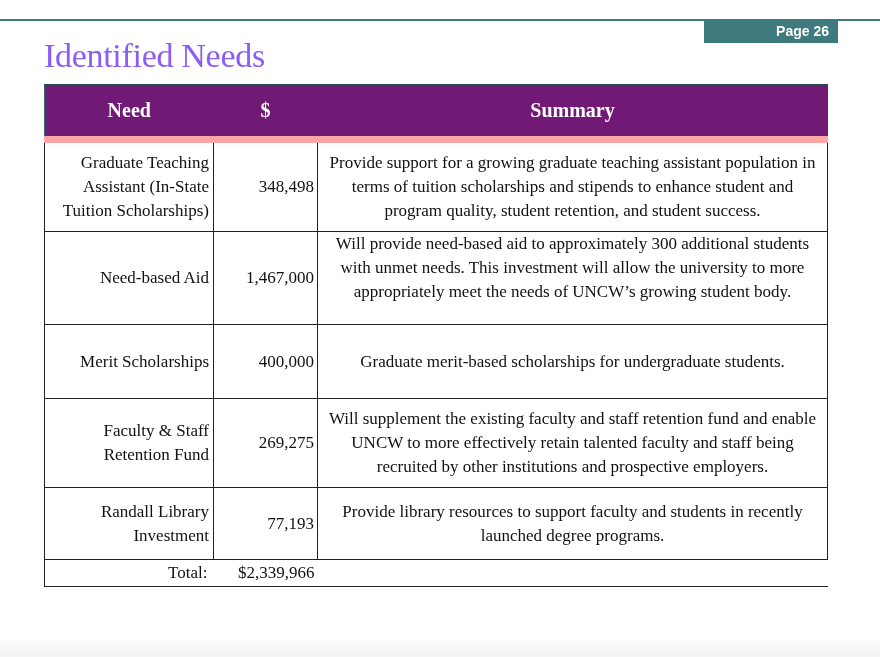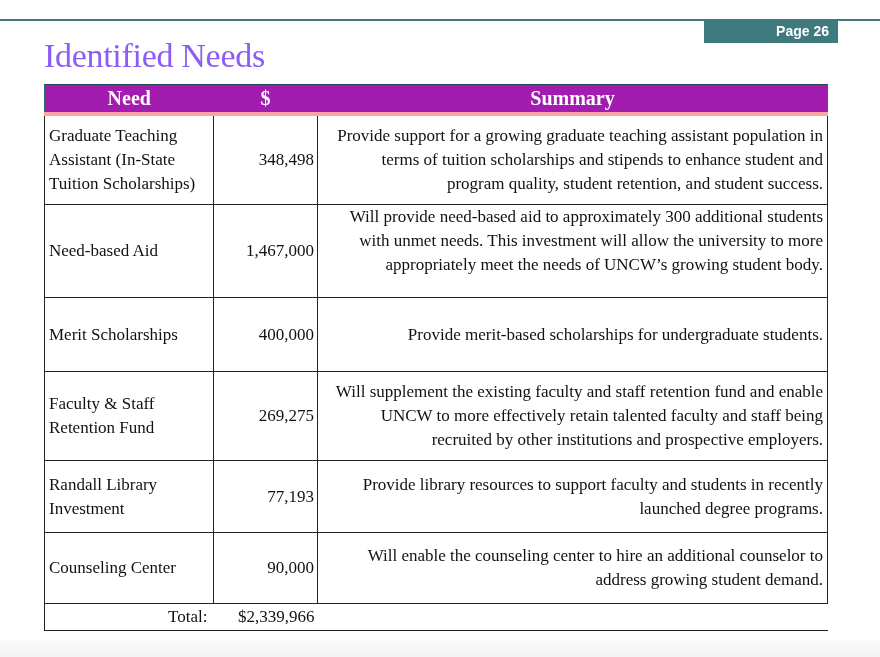--- a/index.html
+++ b/index.html
@@ -52,40 +52,40 @@
       width: 783px;
       border-collapse: collapse;
       table-layout: fixed;
       font-size: 17px;
       line-height: 24px;
     }
     .needs-table col.c-need { width: 169px; }
     .needs-table col.c-amt { width: 104px; }
     .needs-table col.c-sum { width: 510px; }
     .needs-table thead th {
-      background: #a21caf;
+      background: #701a75;
       color: #ffffff;
       font-weight: bold;
       font-size: 20px;
       height: 27px;
-      padding: 0;
+      padding: 12px;
       line-height: 27px;
       text-align: center;
       border-top: 1px solid #1d4a4c;
-      border-bottom: 4px solid #fca5a5;
+      border-bottom: 7px solid #fca5a5;
     }
     .needs-table thead th.h-need { border-left: 1px solid #2f6d70; }
     .needs-table tbody td {
       border: 1.5px solid #222;
       padding: 0 4px;
       vertical-align: middle;
     }
-    .needs-table td.need { text-align: left; }
+    .needs-table td.need { text-align: right; }
     .needs-table td.amt { text-align: right; padding-right: 3px; }
-    .needs-table td.sum { text-align: right; padding-left: 4px; margin-left: 18px; }
+    .needs-table td.sum { text-align: center; padding-left: 4px; margin-left: 18px; }
     .needs-table tr.r0 td { height: 88px; }
     .needs-table tr.r1 td { height: 92px; }
     .needs-table tr.r2 td { height: 73px; }
     .needs-table tr.r3 td { height: 88px; }
     .needs-table tr.r4 td { height: 71px; }
     .needs-table tr.r5 td { height: 70px; }
     .needs-table tr.r1 td.sum { vertical-align: top; padding-top: 0; }
     .needs-table tr.total-row td {
       height: 26px;
       border: none;
@@ -137,36 +137,31 @@
       <td class="sum">Provide support for a growing graduate teaching assistant population in terms of tuition scholarships and stipends to enhance student and program quality, student retention, and student success.</td>
     </tr>
     <tr class="r1">
       <td class="need">Need-based Aid</td>
       <td class="amt">1,467,000</td>
       <td class="sum">Will provide need-based aid to approximately 300 additional students with unmet needs.  This investment will allow the university to more appropriately meet the needs of UNCW’s growing student body.</td>
     </tr>
     <tr class="r2">
       <td class="need">Merit Scholarships</td>
       <td class="amt">400,000</td>
-      <td class="sum">Provide merit-based scholarships for undergraduate students.</td>
+      <td class="sum">Graduate merit-based scholarships for undergraduate students.</td>
     </tr>
     <tr class="r3">
       <td class="need">Faculty &amp; Staff Retention Fund</td>
       <td class="amt">269,275</td>
       <td class="sum">Will supplement the existing faculty and staff retention fund and enable UNCW to more effectively retain talented faculty and staff being recruited by other institutions and prospective employers.</td>
     </tr>
     <tr class="r4">
       <td class="need">Randall Library Investment</td>
       <td class="amt">77,193</td>
       <td class="sum">Provide library resources to support faculty and students in recently launched degree programs.</td>
-    </tr>
-    <tr class="r5">
-      <td class="need">Counseling Center</td>
-      <td class="amt">90,000</td>
-      <td class="sum">Will enable the counseling center to hire an additional counselor to address growing student demand.</td>
     </tr>
     <tr class="total-row">
       <td class="total-label">Total:</td>
       <td class="total-amt">$2,339,966</td>
       <td class="total-blank"></td>
     </tr>
   </tbody>
 </table>
 
 <div class="bottom-strip"></div>

